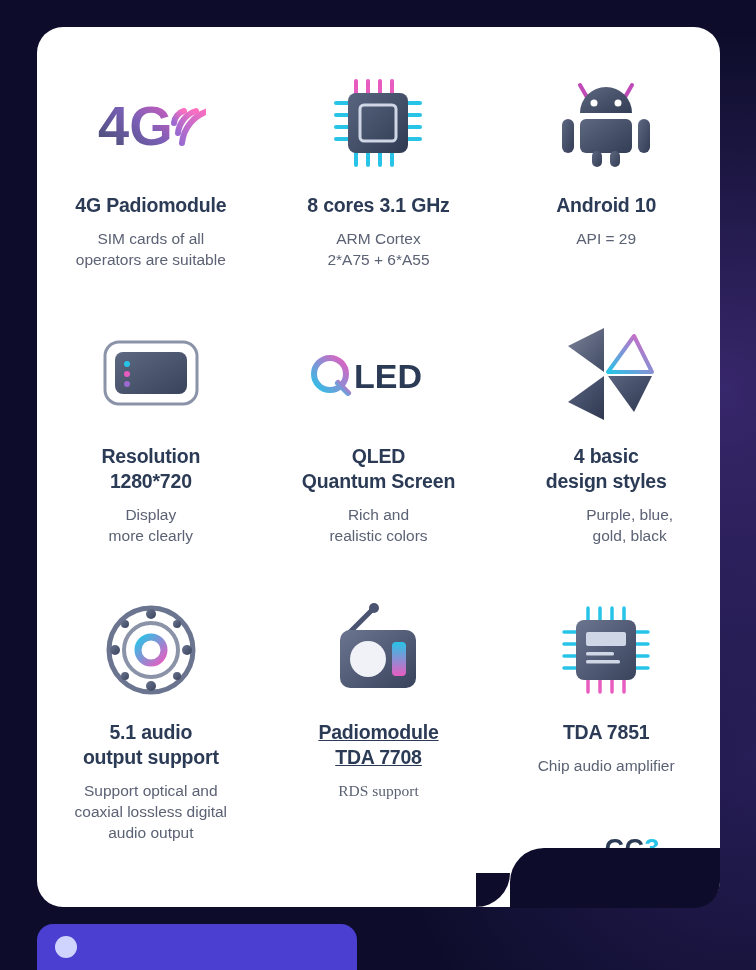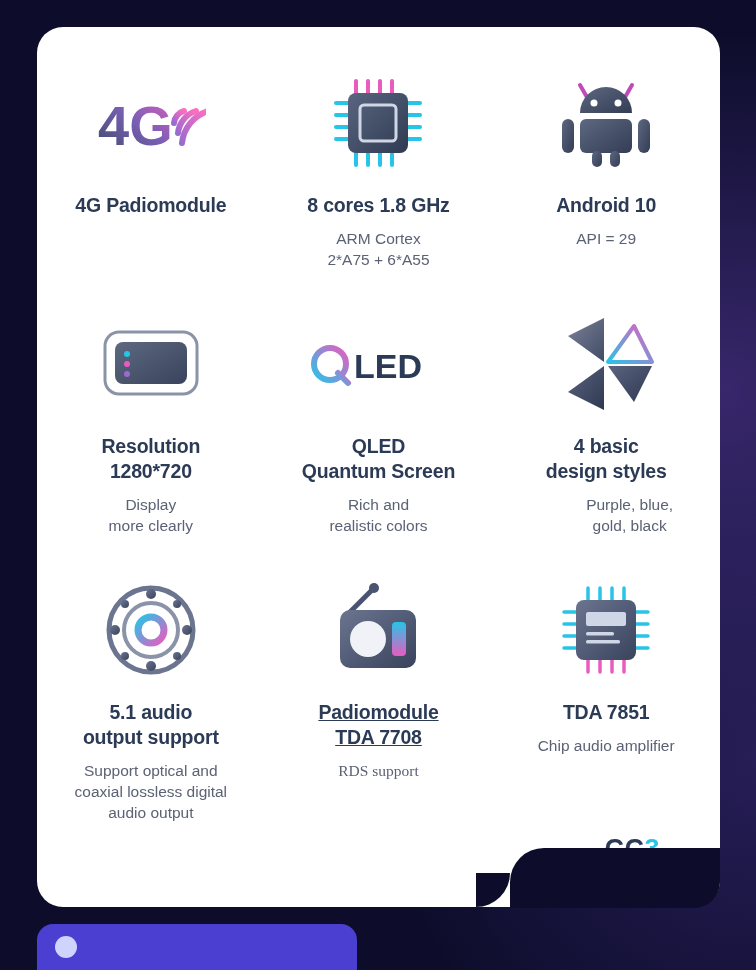--- a/index.html
+++ b/index.html
@@ -47,21 +47,21 @@
     background:#0d0d2b;
     border-bottom-right-radius:34px;
   }
   .grid{
     position:absolute;
     left:0;top:0;
     width:683px;
     padding-top:40px;
     display:grid;
     grid-template-columns:repeat(3,1fr);
-    row-gap:38px;
+    row-gap:48px;
   }
   .cell{
     display:flex;flex-direction:column;align-items:center;
     padding:0 12px;
     box-sizing:border-box;
   }
   .iconbox{
     height:112px;
     display:flex;align-items:center;justify-content:center;
     margin-bottom:14px;
@@ -130,20 +130,22 @@
               <stop offset="100%" stop-color="#ff6fc0"></stop>
             </linearGradient>
           </defs>
           <text x="2" y="62" font-family="Liberation Sans, sans-serif" font-size="56" font-weight="bold" fill="url(#g4g)">4G</text>
           <path d="M78 40 a14 14 0 0 1 10 -12" stroke="url(#gwave)" stroke-width="6" fill="none" stroke-linecap="round"></path>
           <path d="M82 50 a26 26 0 0 1 18 -22" stroke="url(#gwave)" stroke-width="6" fill="none" stroke-linecap="round"></path>
           <path d="M86 60 a38 38 0 0 1 26 -32" stroke="url(#gwave)" stroke-width="6" fill="none" stroke-linecap="round"></path>
         </svg>
       </div>
       <div class="title" style="white-space: pre-line;">4G Padiomodule</div>
+      <div class="sub" style="white-space: pre-line;">SIM cards of all
+operators are suitable</div>
     </div>
 
     <div class="cell">
       <div class="iconbox">
         <svg width="100" height="100" viewBox="0 0 100 100">
           <defs>
             <linearGradient id="gchip" x1="0" y1="0" x2="1" y2="1">
               <stop offset="0%" stop-color="#5a6580"></stop>
               <stop offset="100%" stop-color="#2f3a52"></stop>
             </linearGradient>
@@ -165,21 +167,21 @@
               <line x1="8" y1="66" x2="24" y2="66"></line>
             <line x1="76" y1="30" x2="92" y2="30"></line>
               <line x1="76" y1="42" x2="92" y2="42"></line>
             <line x1="76" y1="54" x2="92" y2="54"></line>
               <line x1="76" y1="66" x2="92" y2="66"></line>
           </g>
           <rect x="20" y="20" width="60" height="60" rx="8" fill="url(#gchip)"></rect>
           <rect x="32" y="32" width="36" height="36" rx="4" fill="none" stroke="#cfd6e6" stroke-width="3"></rect>
         </svg>
       </div>
-      <div class="title" style="white-space: pre-line;">8 cores 1.8 GHz</div>
+      <div class="title" style="white-space: pre-line;">8 cores 3.1 GHz</div>
       <div class="sub" style="white-space: pre-line;">ARM Cortex
 2*A75 + 6*A55</div>
     </div>
 
     <div class="cell">
       <div class="iconbox">
         <svg width="100" height="96" viewBox="0 0 100 96">
           <defs>
             <linearGradient id="gand" x1="0" y1="0" x2="1" y2="1">
               <stop offset="0%" stop-color="#5d6881"></stop>

